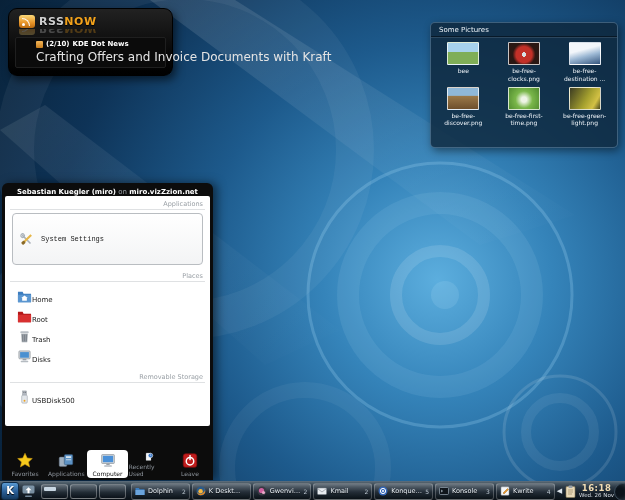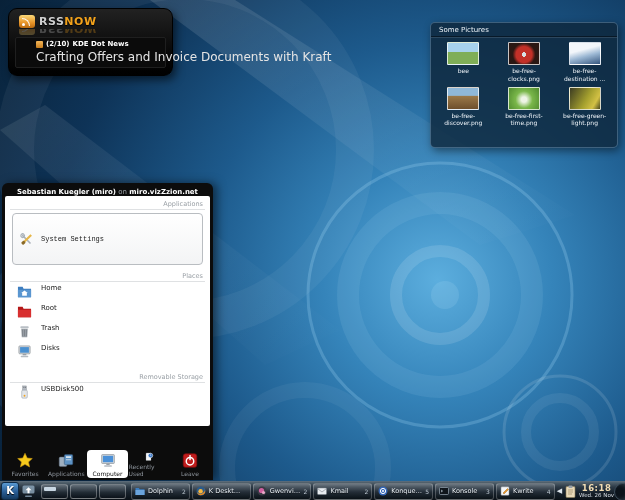--- a/index.html
+++ b/index.html
@@ -60,21 +60,21 @@
     border:1px solid #2c2c2c;}
   .ko-search-label{font-size:7px;color:#d8d8d8;}
   .ko-search-input{flex:1;height:11px;border:1px solid #555;border-radius:2px;background:#fff;
     font-size:7px;padding:0 2px;outline:none;min-width:0;}
   .ko-body{margin:0 3px;background:#fff;border-radius:2px;height:230px;padding:3px 5px;box-sizing:border-box;overflow:hidden;}
   .ko-section-header{font-size:6.5px;color:#9aa0a6;text-align:right;border-bottom:1px solid #dfe1e3;
     padding:0 2px 1px;margin:1px 0 2px;}
   .ko-sysset{display:flex;align-items:center;gap:7px;height:18px;margin:3px 2px 7px;padding:16px 6px;
     border:1px solid #b9bdc1;border-radius:4px;background:linear-gradient(#ffffff,#f3f4f5);font-family:Liberation Mono, monospace;}
   .ko-sysset .lbl{font-size:7px;color:#1c1c1c;}
-  .ko-row{display:flex;align-items:flex-start;gap:9px;height:20px;padding:0 2px 0 7px;}
+  .ko-row{display:flex;align-items:flex-end;height:20px;padding:0 2px 0 7px;}
   .ko-row .lbl{font-size:7px;color:#1c1c1c;}
   .ko-row svg,.ko-sysset svg{flex:0 0 auto;}
   .mt{margin-top:9px;}
   .ko-tabs{position:absolute;left:0;right:0;bottom:0;height:32px;background:#0c0c0c;display:flex;
     align-items:stretch;padding:2px 3px;box-sizing:border-box;gap:1px;}
   .ko-tab{flex:1;display:flex;flex-direction:column;align-items:center;justify-content:flex-end;
     gap:1px;padding:2px 0 1px;border-radius:4px;color:#8e959d;font-size:6px;}
   .ko-tab.active{background:#fff;color:#101010;}
   
   .panel{position:absolute;left:0;right:0;bottom:0;height:19px;border-top:1px solid #5a6a78;

